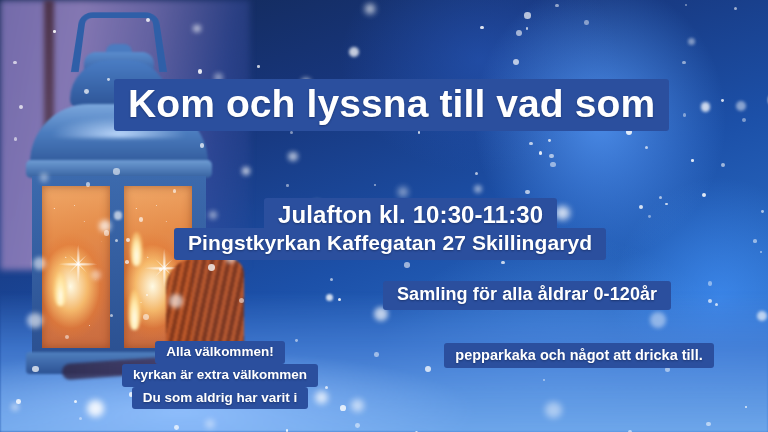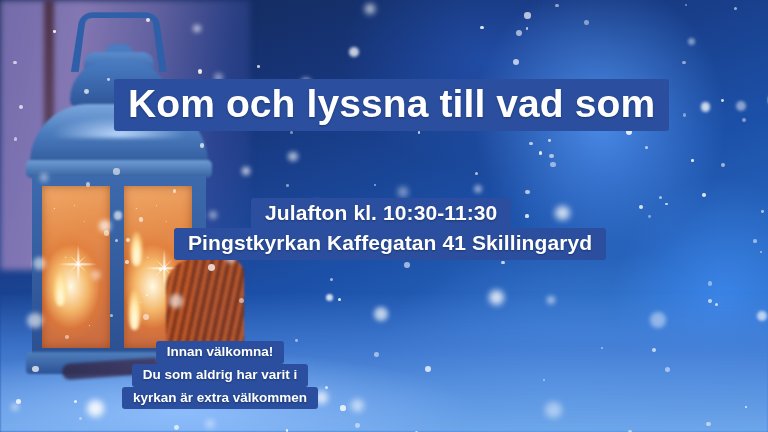--- a/index.html
+++ b/index.html
@@ -170,21 +170,21 @@
     font-weight:bold;
     white-space:nowrap;
     padding:3px 14px 5px 14px;
     border-radius:3px;
     letter-spacing:.1px;
     text-shadow:0 1px 2px rgba(10,25,60,.45);
   }
   .b-kicker{ left:188px; top:25px;  font-size:26px; }
   .b-head1 { left:114px; top:79px;  font-size:39px; }
   .b-head2 { left:166px; top:135px; font-size:39px; }
-  .b-time  { left:251px; top:198px; font-size:21px; }
+  .b-time  { left:264px; top:198px; font-size:24px; }
   .b-place { left:174px; top:228px; font-size:21px; }
   .b-ages  { left:383px; top:281px; font-size:18px; }
 
   .b-multi{
     position:absolute;background:transparent;padding:0;white-space:normal;
   }
   .b-multi .ln{
     display:table;background:#2b4f9e;color:#fff;font-weight:bold;
     padding:2px 11px 3px 11px;border-radius:3px;margin:0 auto;
     text-shadow:0 1px 2px rgba(10,25,60,.45);
@@ -384,24 +384,26 @@
       <div class="fl" style="width: 3.5px; height: 3.5px; left: 70.13%; top: 35.02%; opacity: 0.94;"></div>
       <div class="fl" style="width: 4.6px; height: 4.6px; left: 2.12%; top: 92.38%; opacity: 0.87; filter: blur(0.7px);"></div>
       <div class="fl" style="width: 3px; height: 3px; left: 44%; top: 68.98%; opacity: 0.93;"></div>
       <div class="fl" style="width: 2.1px; height: 2.1px; left: 78.27%; top: 80.23%; opacity: 0.56;"></div>
       <div class="fl" style="width: 5.3px; height: 5.3px; left: 31.06%; top: 68.93%; opacity: 0.57; filter: blur(0.7px);"></div>
       <div class="fl" style="width: 3px; height: 3px; left: 10.24%; top: 96.56%; opacity: 0.47;"></div>
     </div>
 
   <div class="banner b-head1">Kom och lyssna till vad som</div>
   <div class="banner b-time">Julafton kl. 10:30-11:30</div>
-  <div class="banner b-place">Pingstkyrkan Kaffegatan 41 Skillingaryd</div>
+  <div class="banner b-place">Pingstkyrkan Kaffegatan 27 Skillingaryd</div>
+  <div class="banner b-ages">Samling för alla åldrar 0-120år</div>
 
   <div class="b-multi b-left">
-    <div class="ln">Innan välkomna!</div>
+    <div class="ln">Alla välkommen!</div>
+    <div class="ln">kyrkan är extra välkommen</div>
     <div class="ln">Du som aldrig har varit i</div>
-    <div class="ln">kyrkan är extra välkommen</div>
   </div>
 
   <div class="b-multi b-right">
+    <div class="ln">pepparkaka och något att dricka till.</div>
   </div>
 
 </div>
 
 </body></html>

